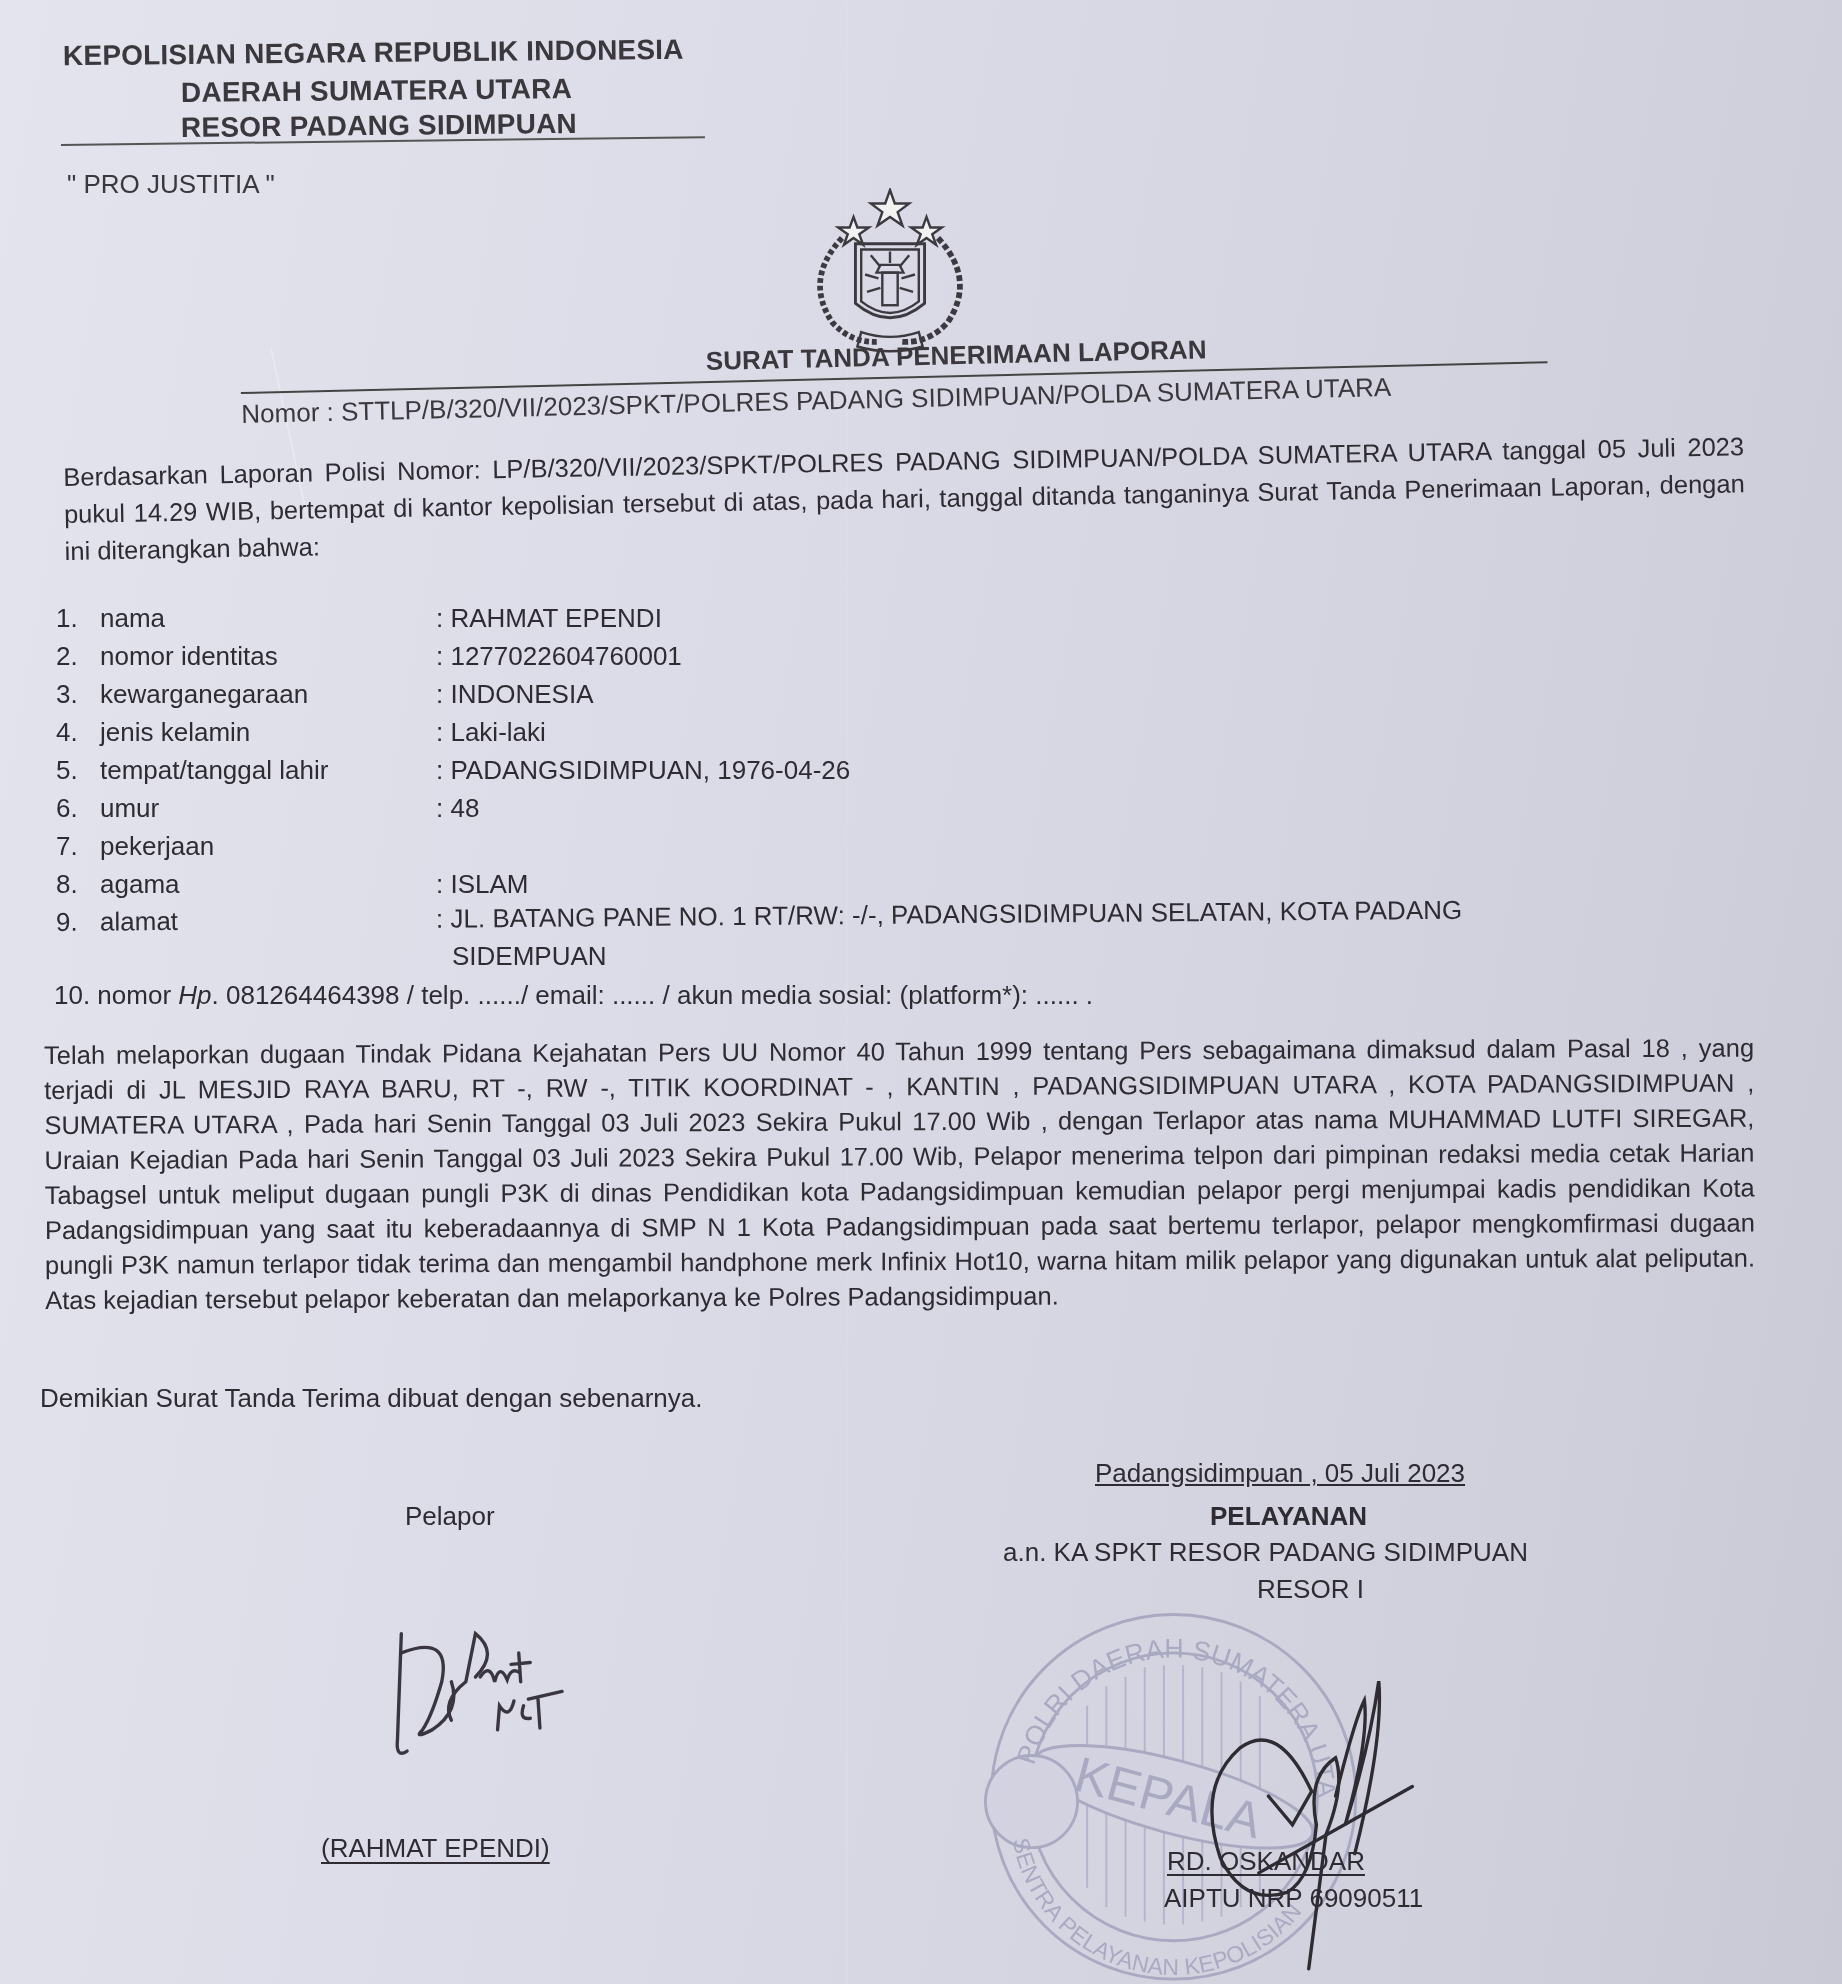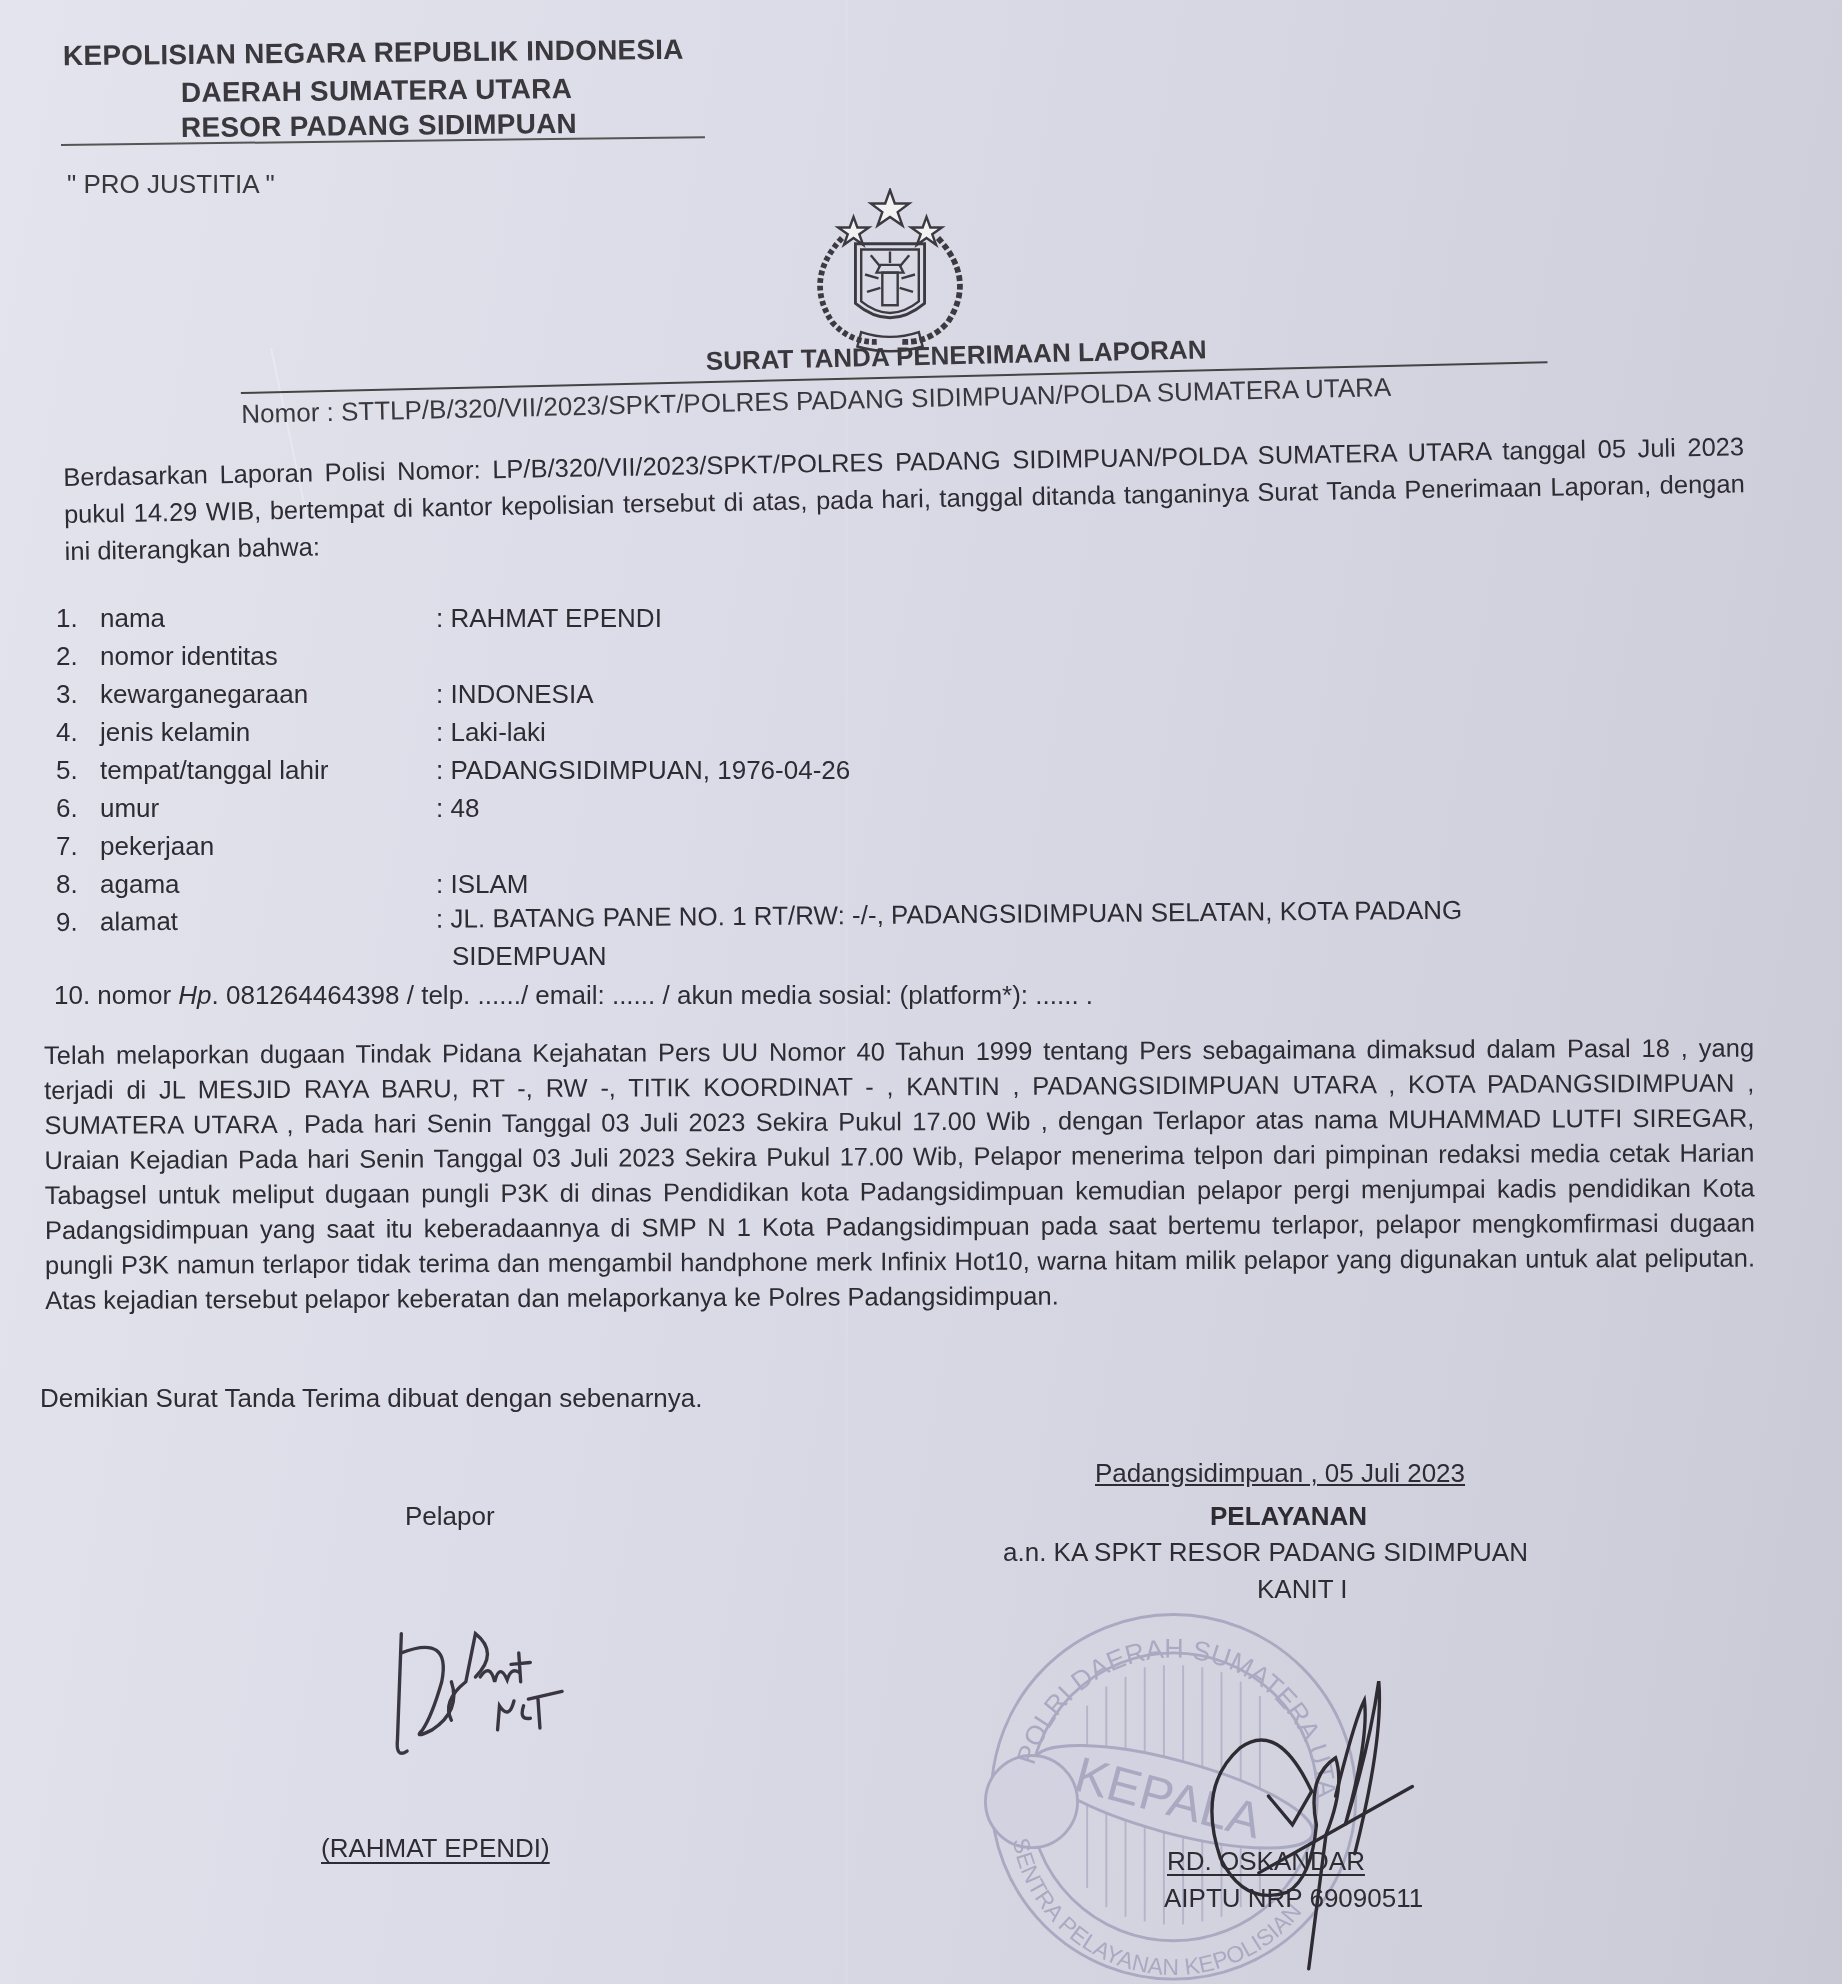--- a/index.html
+++ b/index.html
@@ -88,20 +88,21 @@
 
 <div class="abs fields">
   <div class="frow">
     <span class="fnum">1.</span>
     <span class="flabel">nama</span>
     <span class="fval">: RAHMAT EPENDI</span>
   </div>
   <div class="frow">
     <span class="fnum">2.</span>
     <span class="flabel">nomor identitas</span>
+    <span class="fval">: 1277022604760001</span>
   </div>
   <div class="frow">
     <span class="fnum">3.</span>
     <span class="flabel">kewarganegaraan</span>
     <span class="fval">: INDONESIA</span>
   </div>
   <div class="frow">
     <span class="fnum">4.</span>
     <span class="flabel">jenis kelamin</span>
     <span class="fval">: Laki-laki</span>
@@ -138,21 +139,21 @@
 </div>
 
 <div class="abs body-par">Telah melaporkan dugaan Tindak Pidana Kejahatan Pers UU Nomor 40 Tahun 1999 tentang Pers sebagaimana dimaksud dalam Pasal 18 , yang terjadi di JL MESJID RAYA BARU, RT -, RW -, TITIK KOORDINAT - , KANTIN , PADANGSIDIMPUAN UTARA , KOTA PADANGSIDIMPUAN , SUMATERA UTARA , Pada hari Senin Tanggal 03 Juli 2023 Sekira Pukul 17.00 Wib , dengan Terlapor atas nama MUHAMMAD LUTFI SIREGAR, Uraian Kejadian Pada hari Senin Tanggal 03 Juli 2023 Sekira Pukul 17.00 Wib, Pelapor menerima telpon dari pimpinan redaksi media cetak Harian Tabagsel untuk meliput dugaan pungli P3K di dinas Pendidikan kota Padangsidimpuan kemudian pelapor pergi menjumpai kadis pendidikan Kota Padangsidimpuan yang saat itu keberadaannya di SMP N 1 Kota Padangsidimpuan pada saat bertemu terlapor, pelapor mengkomfirmasi dugaan pungli P3K namun terlapor tidak terima dan mengambil handphone merk Infinix Hot10, warna hitam milik pelapor yang digunakan untuk alat peliputan. Atas kejadian tersebut pelapor keberatan dan melaporkanya ke Polres Padangsidimpuan.</div>
 
 <div class="abs closing">Demikian Surat Tanda Terima dibuat dengan sebenarnya.</div>
 
 <div class="abs place-date">Padangsidimpuan , 05 Juli 2023</div>
 <div class="abs pelapor-lbl">Pelapor</div>
 <div class="abs mengetahui">PELAYANAN</div>
 <div class="abs an">a.n. KA SPKT RESOR PADANG SIDIMPUAN</div>
-<div class="abs kanit">KANIT I</div>
+<div class="abs kanit">RESOR I</div>
 
 <div class="abs sig1">
   <svg viewBox="0 0 240 160" width="231" height="154">
     <g fill="none" stroke="#3a3640" stroke-width="3.5" stroke-linecap="round">
       <path d="M18,10 L14,120 Q12,140 24,132"></path>
       <path d="M18,30 Q70,10 60,60 Q50,95 40,110 Q30,120 50,110 Q80,90 70,60"></path>
       <path d="M70,100 Q60,80 85,60 L95,10 Q120,30 95,55"></path>
       <path d="M100,55 Q110,40 115,60 Q120,40 128,58 Q132,45 140,50"></path>
       <path d="M140,30 L142,60 M132,42 L152,40"></path>
       <path d="M118,110 L120,85 Q130,100 135,80 M145,85 Q140,100 152,98 M160,78 L162,108 M150,78 L185,70"></path>

